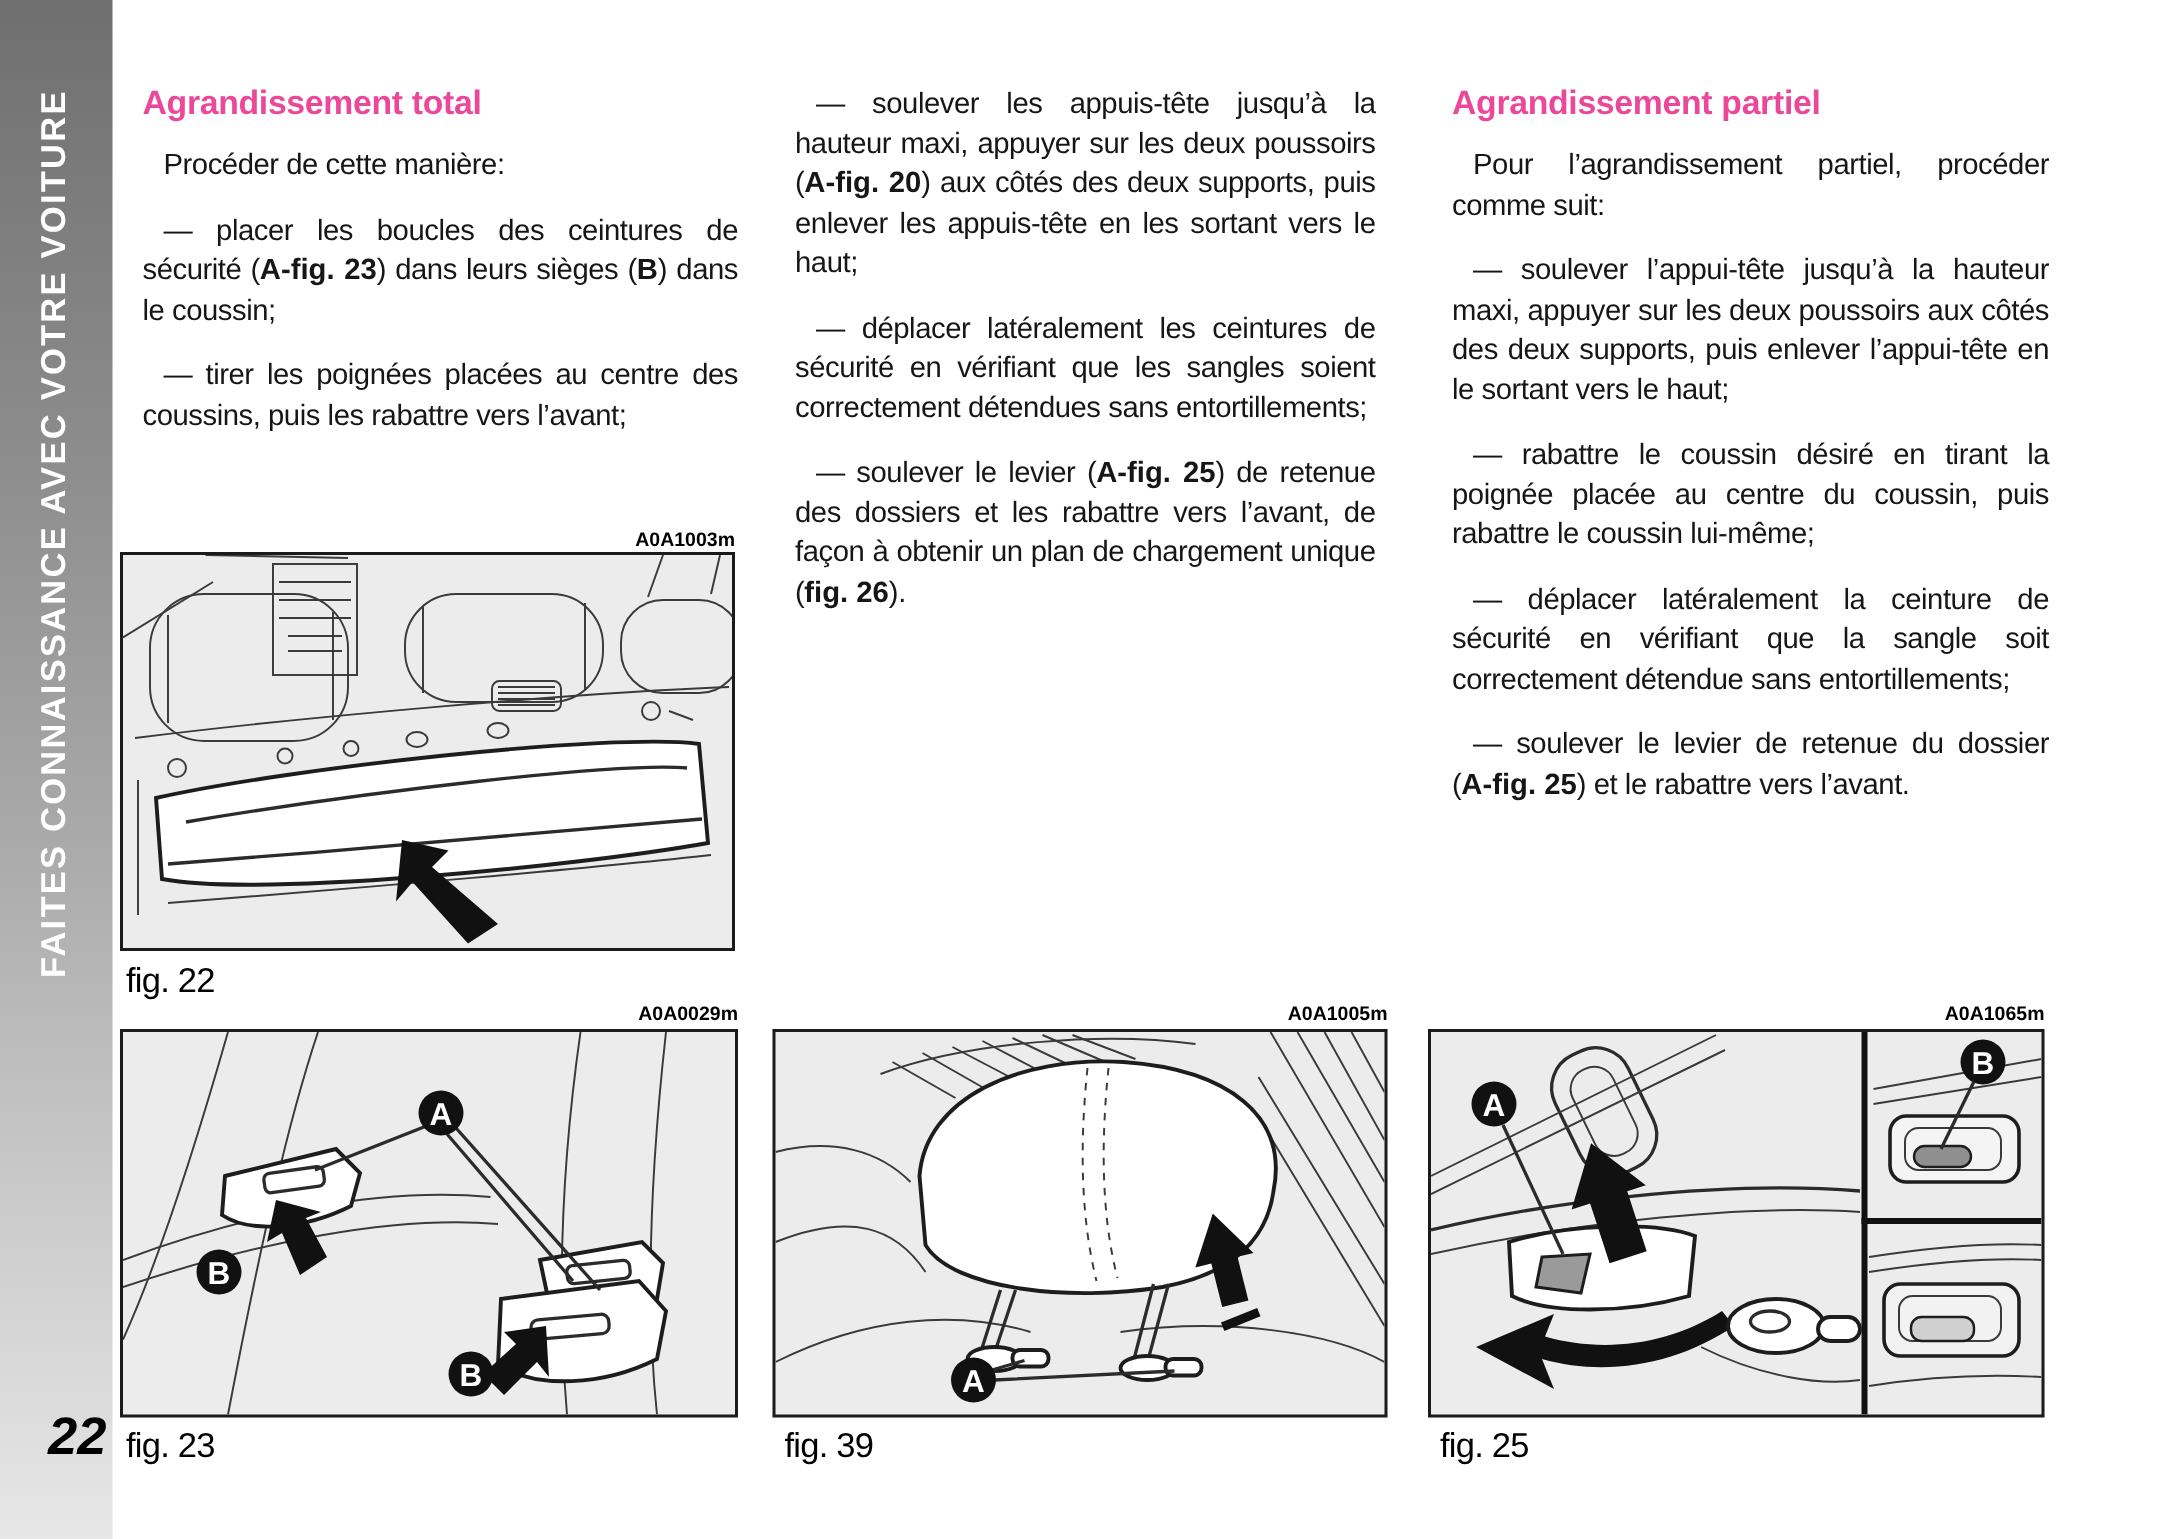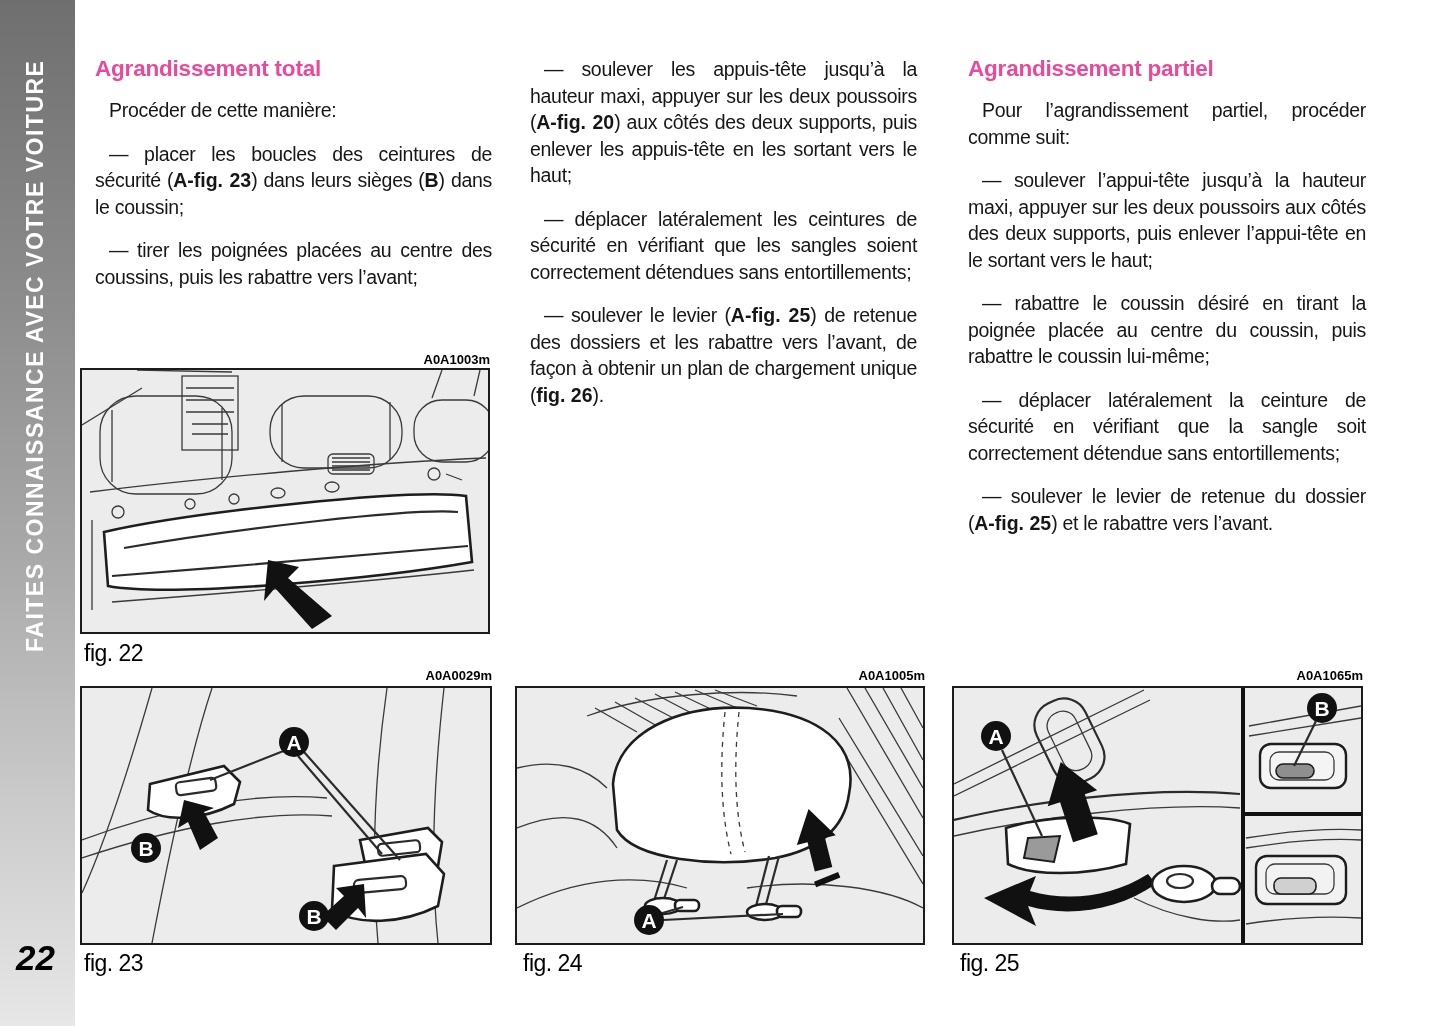--- a/index.html
+++ b/index.html
@@ -11,21 +11,21 @@
   .sidebar{
     position:absolute;left:0;top:0;width:75px;height:1026px;
     background:linear-gradient(180deg,#6f6f6f 0%,#8d8d8d 30%,#aaaaaa 55%,#cdcdcd 80%,#e7e7e7 100%);
   }
   .sidebar-text{
     position:absolute;left:22px;top:52px;height:600px;
     writing-mode:vertical-rl;transform:rotate(180deg);
     color:#ffffff;font-weight:bold;font-size:23px;letter-spacing:1.5px;white-space:nowrap;
   }
   .page-number{
-    position:absolute;left:16px;top:938px;font-size:35px;font-weight:bold;font-style:italic;color:#000;
+    position:absolute;left:32px;top:938px;font-size:35px;font-weight:bold;font-style:italic;color:#000;
   }
   
   .col{position:absolute;top:56px;}
   #col1{left:95px;width:397px;}
   #col2{left:530px;width:387px;}
   #col3{left:968px;width:398px;}
   .col h2{font-size:22.5px;font-weight:bold;margin:0 0 15px 0;letter-spacing:-0.2px;color:#ec4899;}
   .col p{
     font-size:19.5px;line-height:26.5px;margin:0 0 17px 0;
     text-align:justify;text-indent:14px;letter-spacing:-0.3px;color:#161616;
@@ -150,21 +150,21 @@
     <rect x="260" y="218" width="24" height="11" rx="5" class="wh"></rect>
     <g transform="rotate(-14 300 155)">
       <polygon class="blk" points="300,120 320,152 309,152 309,182 291,182 291,152 280,152"></polygon>
       <rect class="blk" x="288" y="190" width="26" height="6" transform="rotate(-8 301 193)"></rect>
     </g>
     <path class="ln2" d="M142,226 L166,219 M146,232 L266,226"></path>
     <circle class="mk" cx="132" cy="232" r="15"></circle>
     <text class="mk-letter" x="132" y="240">A</text>
   </svg>
 </div>
-<div class="fig-caption" style="left:523px;top:950px;">fig. 24</div>
+<div class="fig-caption" style="left:523px;top:950px;">fig. 39</div>
 
 <div class="fig-label" style="left:1163px;top:668px;">A0A1065m</div>
 <div class="fig-box" style="left:952px;top:686px;width:411px;height:259px;">
   <svg viewBox="0 0 407 255" preserveAspectRatio="none">
     <g transform="rotate(-26 115 52)">
       <rect x="88" y="10" width="54" height="86" rx="24" class="ln2"></rect>
       <rect x="100" y="22" width="30" height="62" rx="14" class="ln"></rect>
     </g>
     <path class="ln" d="M0,96 L190,2 M0,108 L196,12"></path>
     <path class="ln2" d="M0,132 C70,115 190,98 286,106"></path>

